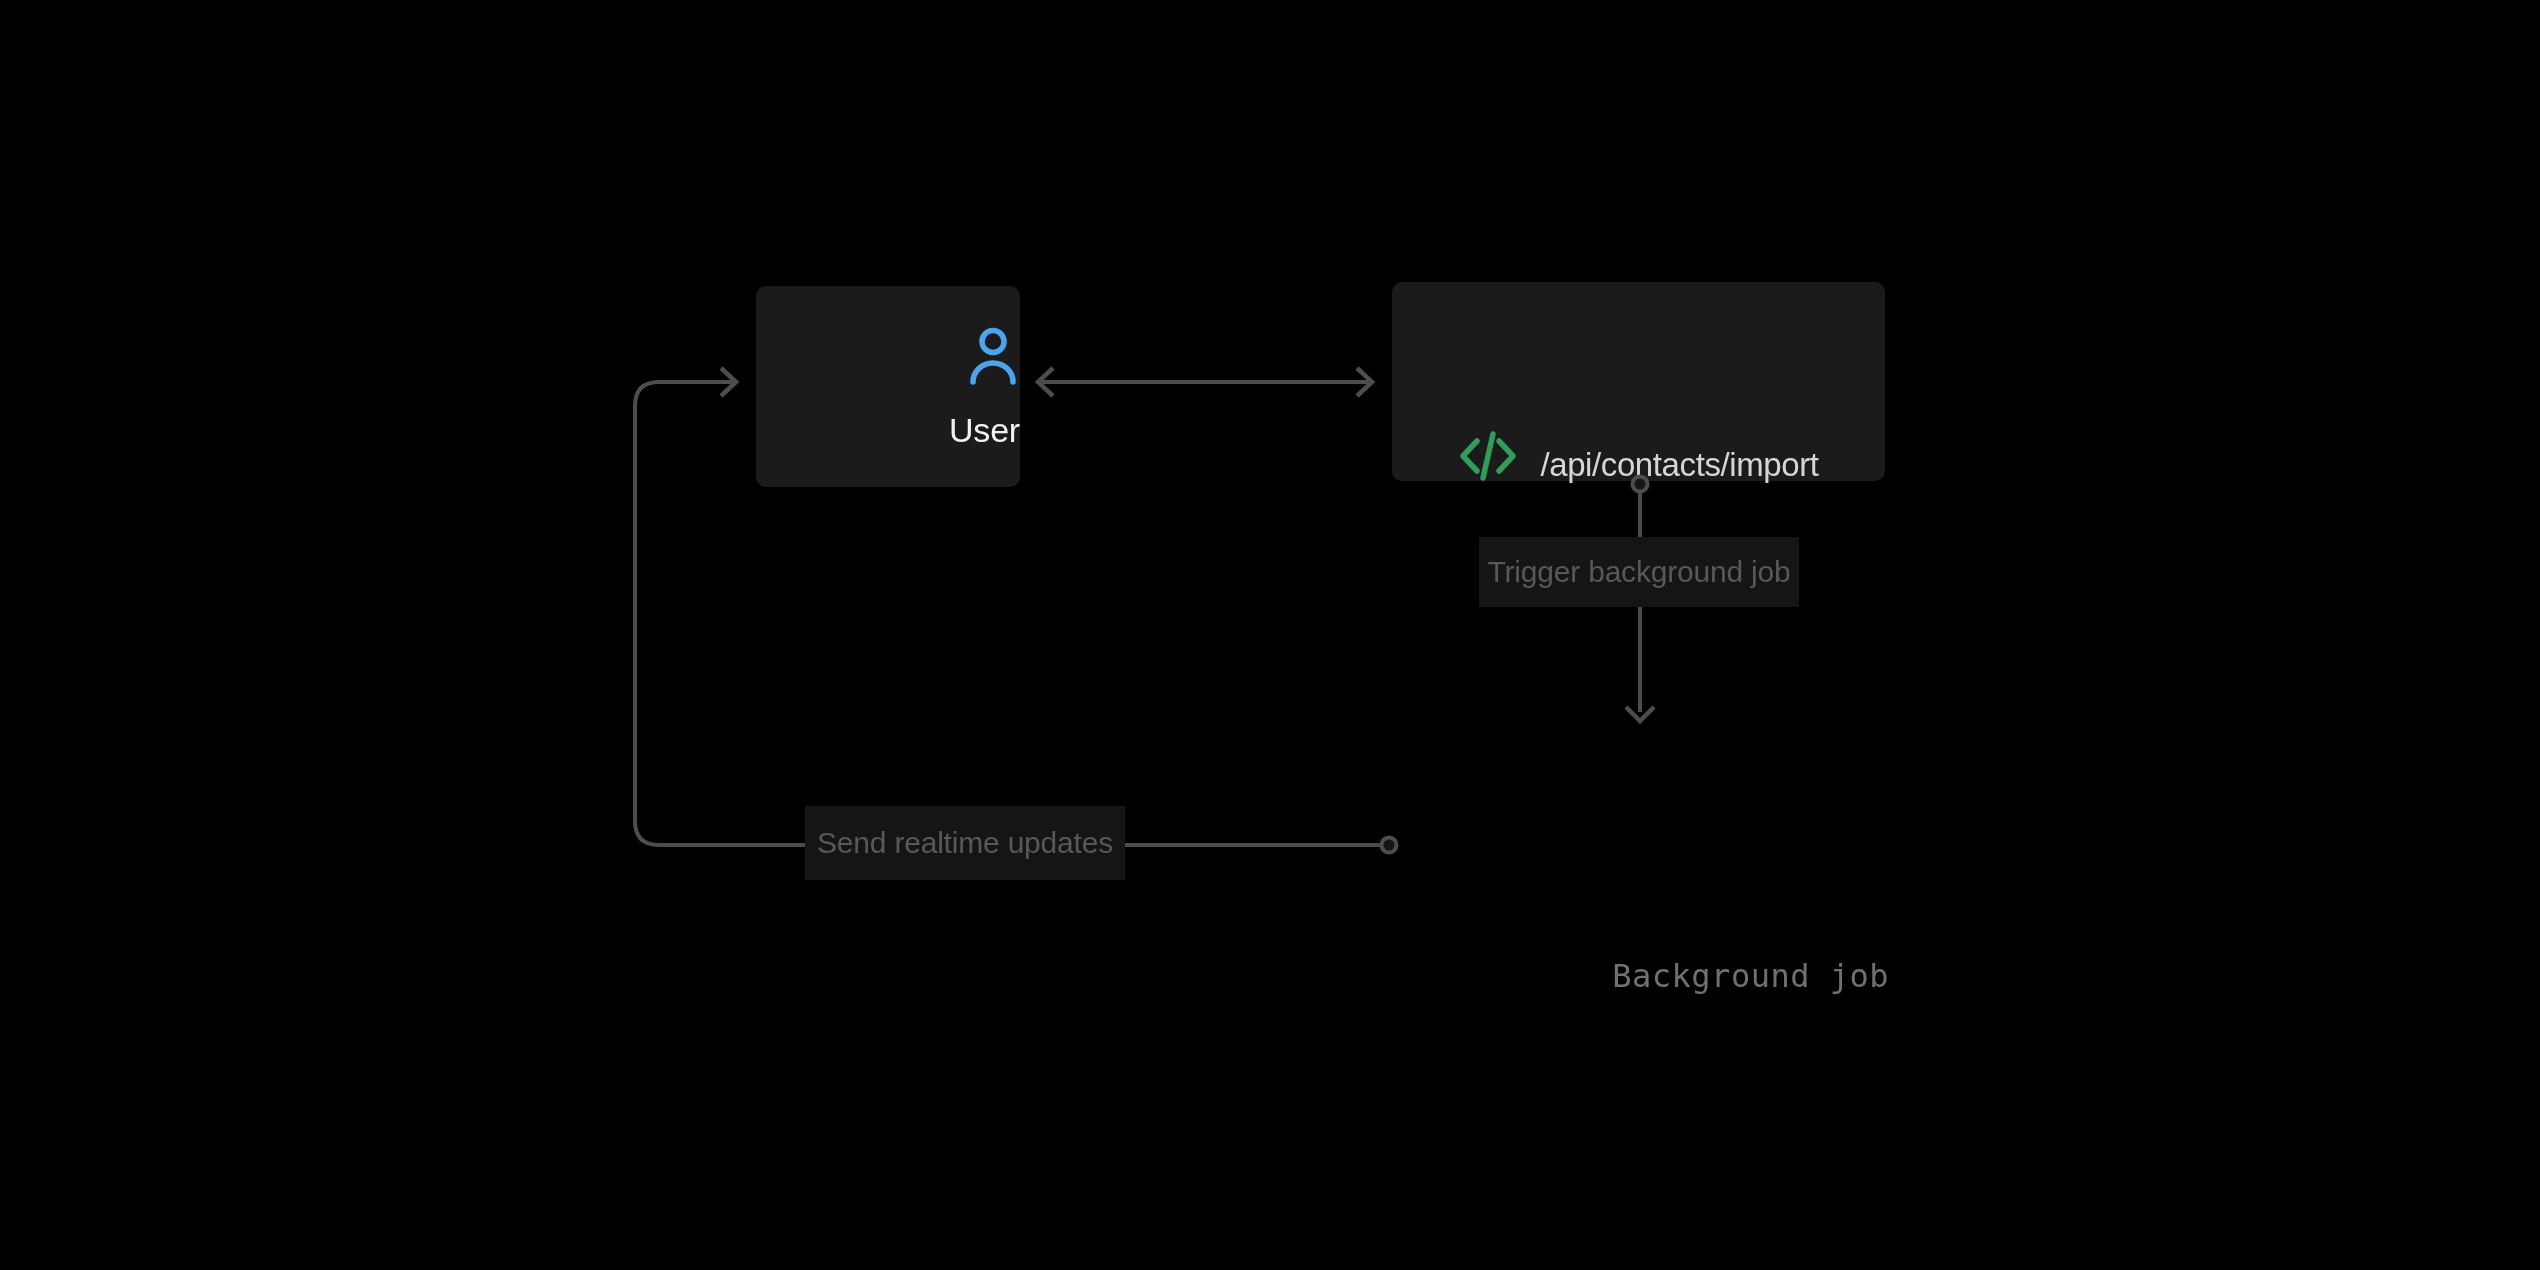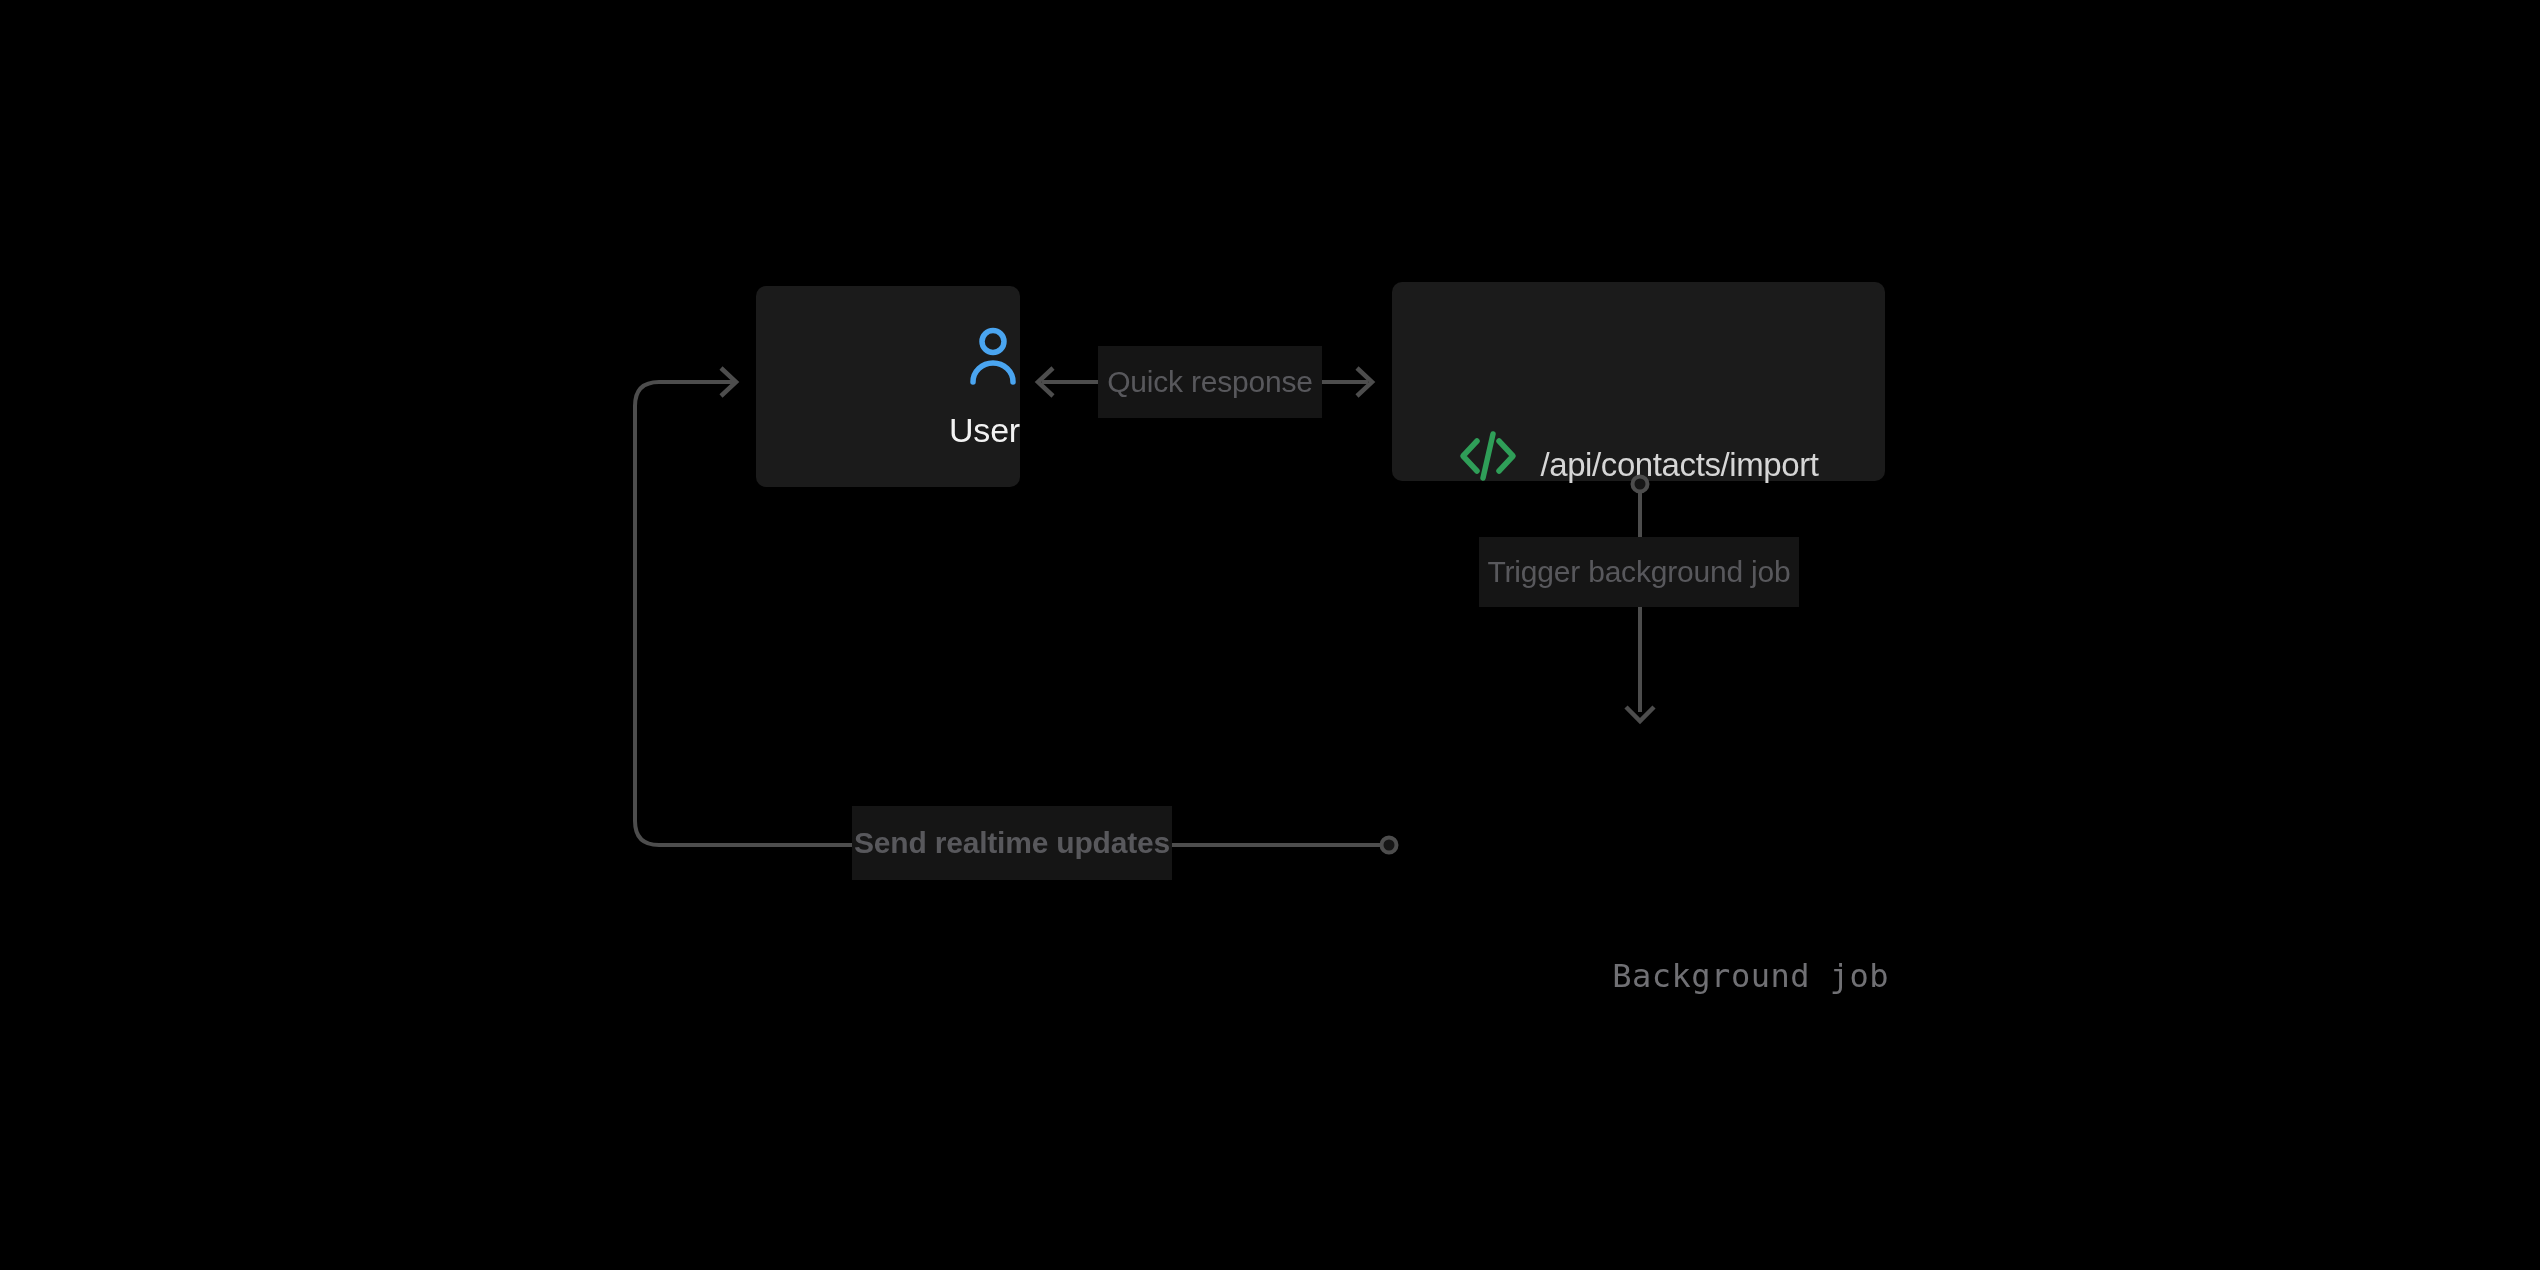--- a/index.html
+++ b/index.html
@@ -49,21 +49,21 @@
   .edge-label{
     position:absolute;z-index:4;
     background:var(--label-fill);
     color:var(--label-text);
     font-size:30px;letter-spacing:-0.2px;
     display:flex;align-items:center;justify-content:center;
     white-space:nowrap;
   }
   .label-quick{left:1098px;top:346px;width:224px;height:72px;}
   .label-trigger{left:1479px;top:537px;width:320px;height:70px;}
-  .label-send{left:852px;top:806px;width:320px;height:74px;font-weight:bold;}
+  .label-send{left:805px;top:806px;width:320px;height:74px;}
 
   .caption{
     position:absolute;z-index:4;
     left:1592px;top:960px;width:297px;height:32px;
     text-align:right;
     color:var(--caption-text);
     font-family:"DejaVu Sans Mono","Liberation Mono",monospace;
     font-size:32px;letter-spacing:0.5px;line-height:32px;
     white-space:nowrap;
   }
@@ -111,19 +111,18 @@
   <div class="node node-api">
     <svg class="icon icon-code" width="60" height="50" viewBox="0 0 60 50">
       <path d="M19 10 L5 25 L19 40"></path>
       <path d="M41 10 L55 25 L41 40"></path>
       <path d="M35 3 L25 47"></path>
     </svg>
     <div class="node-label">/api/contacts/import</div>
   </div>
 
 
-  <div class="edge-label label-quick">Quick response</div>
   <div class="edge-label label-trigger">Trigger background job</div>
   <div class="edge-label label-send">Send realtime updates</div>
 
   <div class="caption">Background job</div>
 
 </div>
 
 </body></html>

